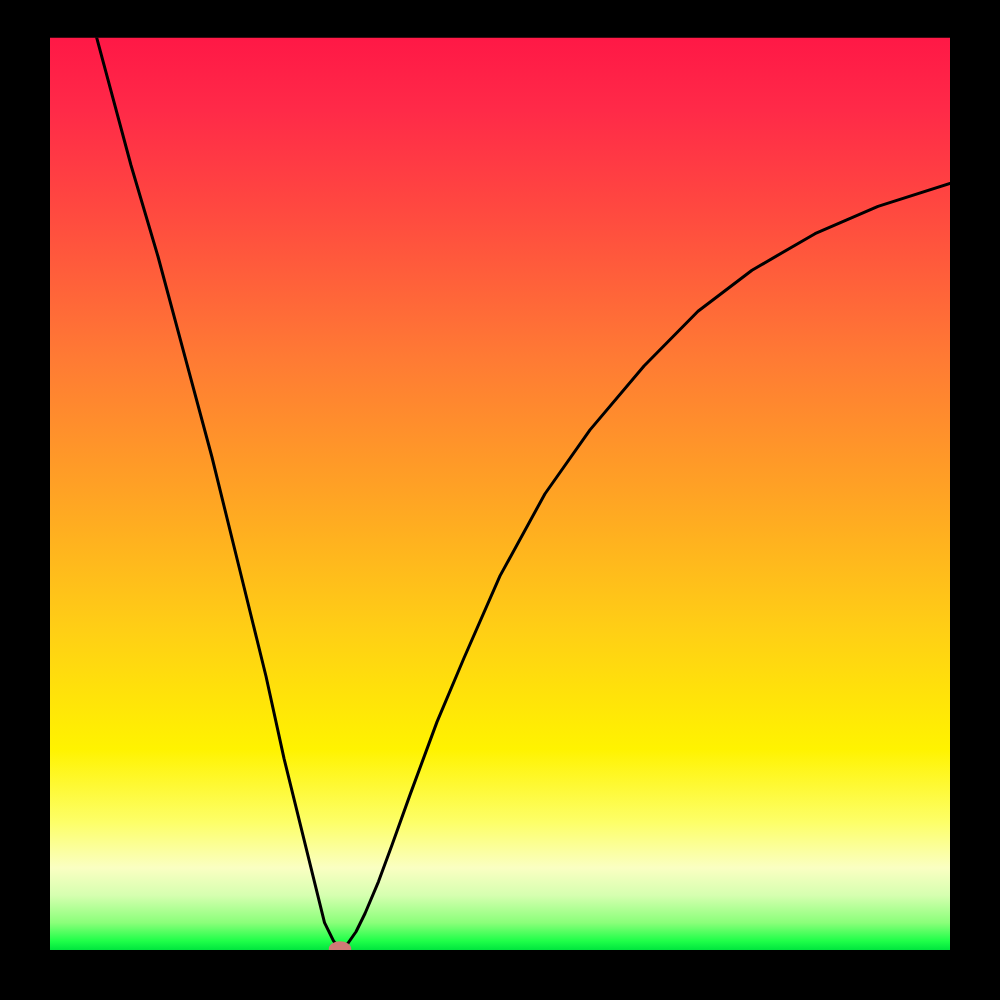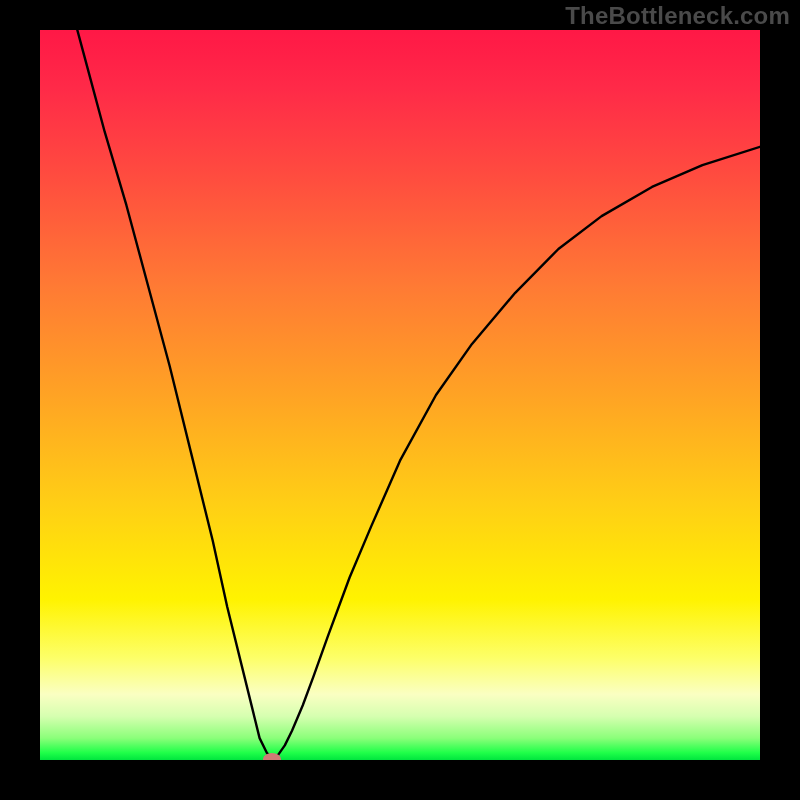--- a/index.html
+++ b/index.html
@@ -69,21 +69,20 @@
     height: 12px;
     border-radius: 50% / 50%;
     background: #cf7a76;
     transform: translate(-50%, -50%);
   }
 </style>
 </head>
 <body>
 
 <div class="frame">
-  <div class="watermark">TheBottleneck.com</div>
 
   <div class="plot-area">
     <div class="gradient"></div>
     <svg class="curve" preserveAspectRatio="none" viewBox="0 0 720 730">
       <path id="curve-path" fill="none" stroke="#000" stroke-width="2.4" stroke-linejoin="round" stroke-linecap="round" d="M0.00 -131.40 L21.60 -58.40 L43.20 21.90 L64.80 102.20 L86.40 175.20 L108.00 255.50 L129.60 335.80 L151.20 423.40 L172.80 511.00 L187.20 576.70 L201.60 635.10 L212.40 678.90 L219.60 708.10 L226.80 722.70 L231.84 728.54 L237.60 725.62 L244.80 715.40 L252.00 700.80 L262.80 675.25 L273.60 646.05 L288.00 605.90 L309.60 547.50 L331.20 496.40 L360.00 430.70 L396.00 365.00 L432.00 313.90 L475.20 262.80 L518.40 219.00 L561.60 186.15 L612.00 156.95 L662.40 135.05 L720.00 116.80"></path>
     </svg>
     <div class="marker" id="opt-marker" style="left: 231.84px; top: 729.27px;"></div>
   </div>
 </div>
 

